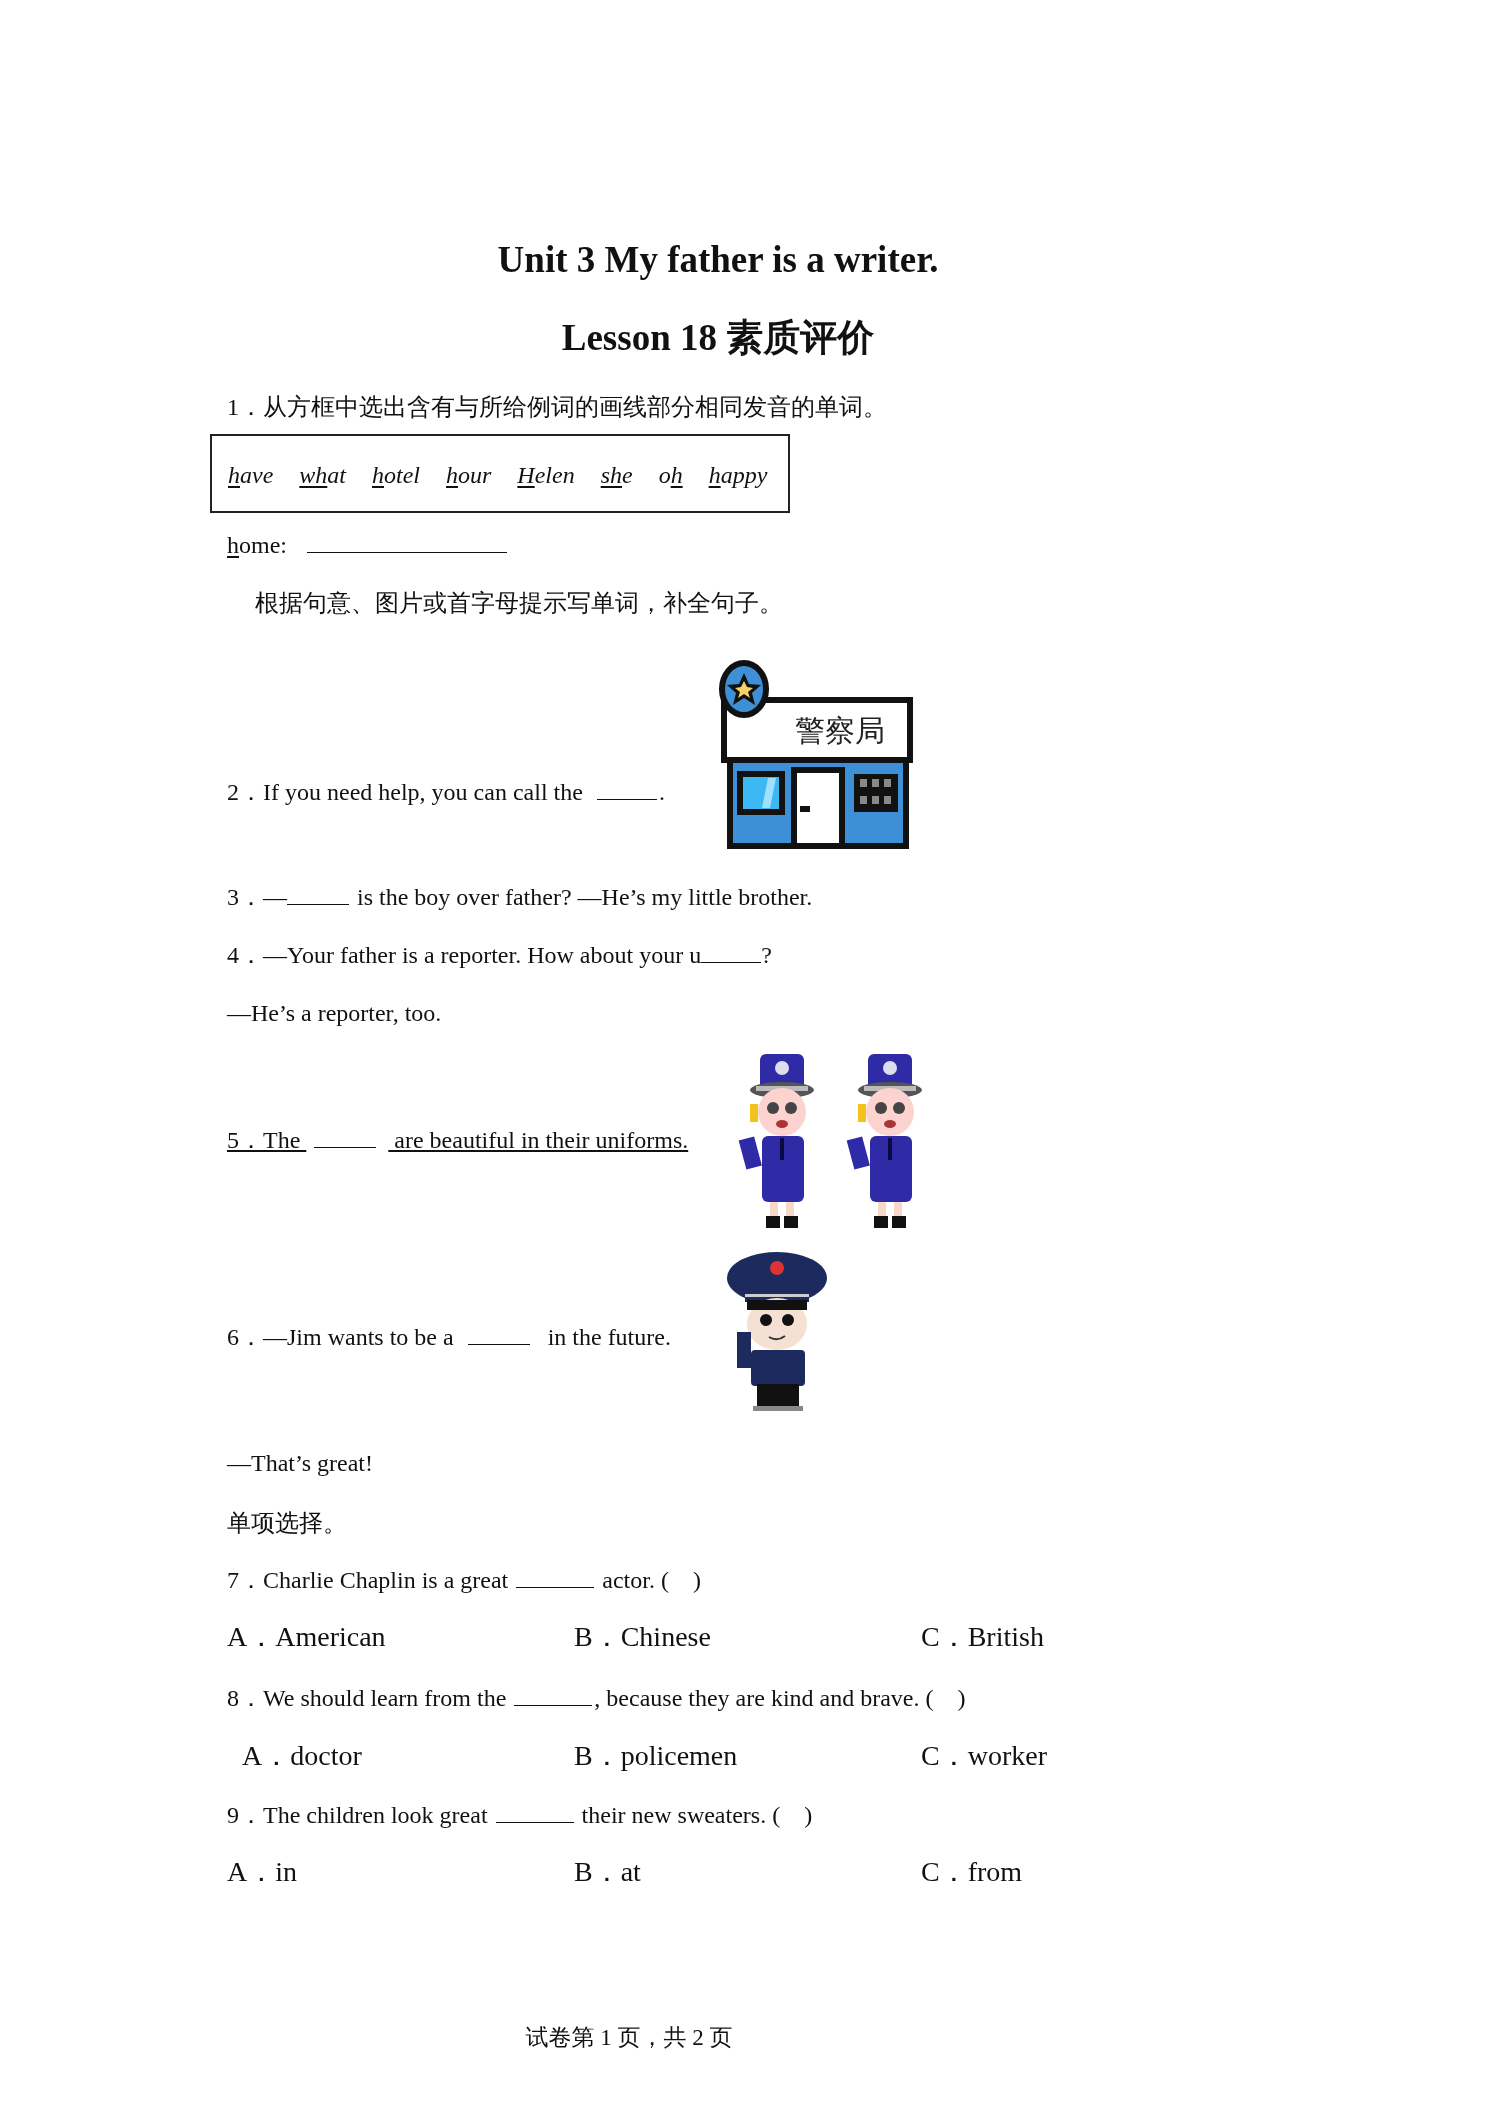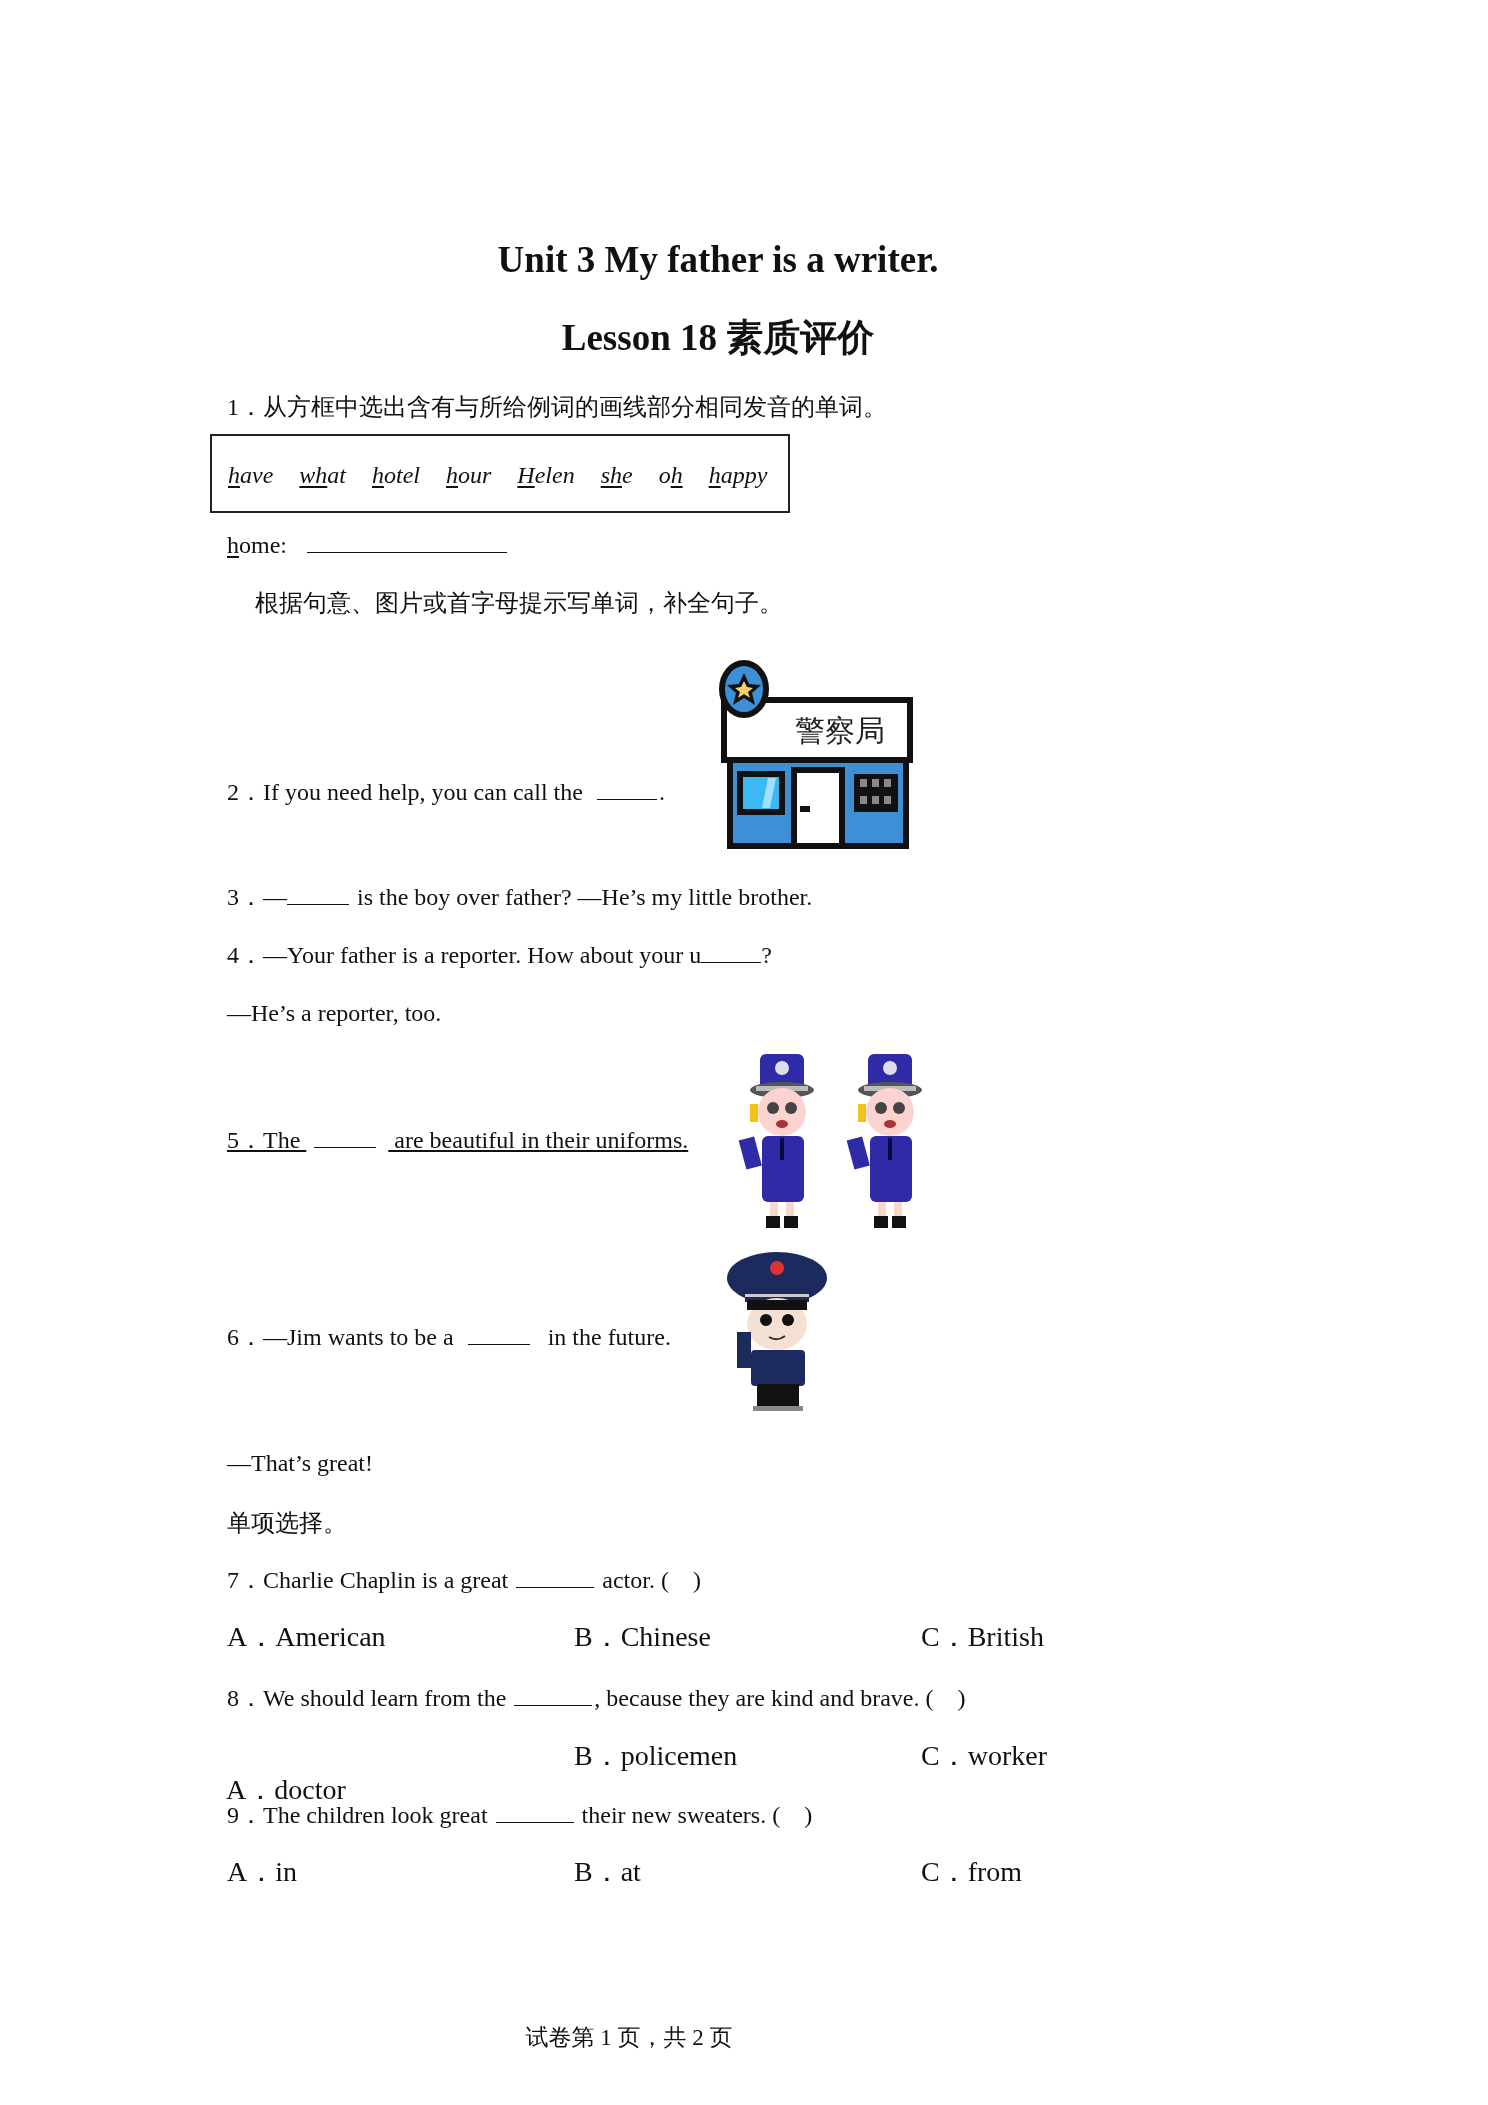--- a/index.html
+++ b/index.html
@@ -138,21 +138,21 @@
 <div class="abs line" style="left:227px; top:1565px;">
   <span>7．</span><span>Charlie Chaplin is a great </span><span class="blank" style="width:78px; margin:0 2px;"></span><span> actor. (　)</span>
 </div>
 <div class="opt" style="left:227px; top:1622px;">A．American</div>
 <div class="opt" style="left:574px; top:1622px;">B．Chinese</div>
 <div class="opt" style="left:921px; top:1622px;">C．British</div>
 
 <div class="abs line" style="left:227px; top:1683px;">
   <span>8．</span><span>We should learn from the </span><span class="blank" style="width:78px; margin:0 2px 0 2px;"></span><span>, because they are kind and brave. (　)</span>
 </div>
-<div class="opt" style="left:226px; top:1741px;margin-top:34px;">A．doctor</div>
+<div class="opt" style="left:242px; top:1741px;">A．doctor</div>
 <div class="opt" style="left:574px; top:1741px;">B．policemen</div>
 <div class="opt" style="left:921px; top:1741px;">C．worker</div>
 
 <div class="abs line" style="left:227px; top:1800px;">
   <span>9．</span><span>The children look great </span><span class="blank" style="width:78px; margin:0 2px;"></span><span> their new sweaters. (　)</span>
 </div>
 <div class="opt" style="left:227px; top:1857px;">A．in</div>
 <div class="opt" style="left:574px; top:1857px;">B．at</div>
 <div class="opt" style="left:921px; top:1857px;">C．from</div>
 

